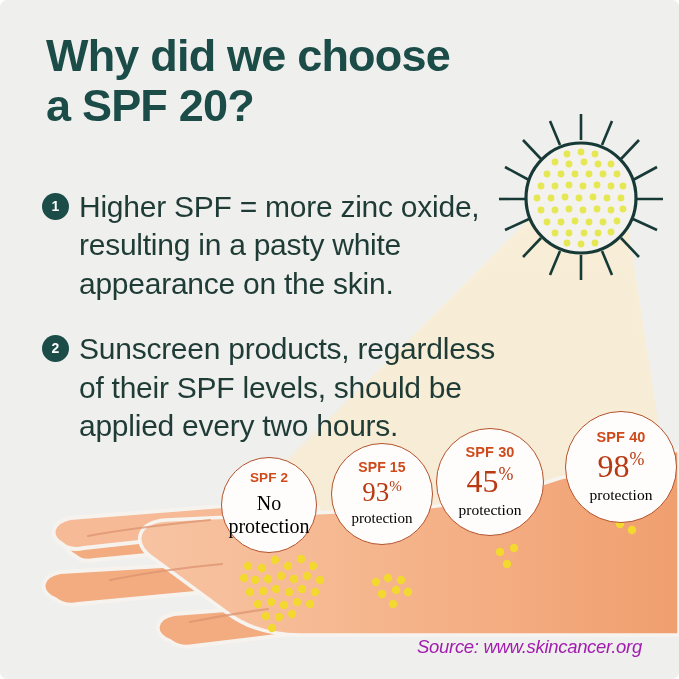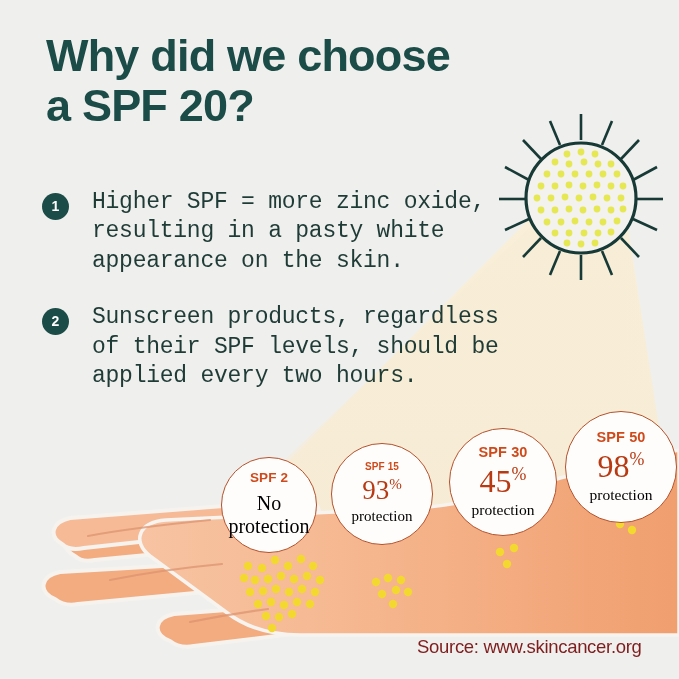--- a/index.html
+++ b/index.html
@@ -7,20 +7,21 @@
     padding: 0;
     background: #ffffff;
   }
   #infographic {
     position: relative;
     width: 679px;
     height: 679px;
     overflow: hidden;
     background: #efefed;
     font-family: "Liberation Sans", sans-serif;
+    border-radius: 7px;
     -webkit-font-smoothing: antialiased;
   }
 
   
   .beam {
     position: absolute;
     left: 0; top: 0;
     width: 679px; height: 679px;
     pointer-events: none;
   }
@@ -70,26 +71,25 @@
     background: #1c4c48;
     color: #ffffff;
     font-size: 14px;
     font-weight: bold;
     line-height: 27px;
     text-align: center;
     margin-top: 5px;
     box-shadow: 0 0 0 2.5px #efefed;
   }
   .bullet-text {
-    margin-left: 23px;
+    margin-left: 10px;
     color: #1f3b36;
-    font-size: 23px;
+    font-size: 30px;
     line-height: 1.28;
     letter-spacing: -0.25px;
-    font-family: Liberation Mono, monospace;
   }
 
   
   .arm-layer {
     position: absolute;
     left: 0; top: 0;
     width: 679px; height: 679px;
   }
 
   
@@ -126,44 +126,45 @@
     color: #000000;
     font-family: "Liberation Serif", serif;
     line-height: 1.18;
     margin-top: 4px;
   }
   .spf-sub.two-line { margin-top: 7px; }
 
   
   #spf0  { left: 221px; top: 457px; width: 96px;  height: 96px; }
   #spf15 { left: 331px; top: 443px; width: 102px; height: 102px; }
-  #spf30 { left: 449px; top: 428px; width: 108px; height: 108px; align-items: center; }
+  #spf30 { left: 436px; top: 428px; width: 108px; height: 108px; align-items: center; }
   #spf50 { left: 565px; top: 411px; width: 112px; height: 112px; }
 
   #spf0  .spf-label { font-size: 13.5px; }
-  #spf15 .spf-label { font-size: 10px; }
+  #spf15 .spf-label { font-size: 14px; }
   #spf30 .spf-label { font-size: 14.5px; }
   #spf50 .spf-label { font-size: 14.5px; }
 
   #spf0  .spf-sub { font-size: 20px; }
   #spf15 .spf-sub { font-size: 15px; }
   #spf30 .spf-sub { font-size: 15.5px; }
   #spf50 .spf-sub { font-size: 15.5px; }
 
   #spf15 .spf-pct { font-size: 27px; }
   #spf30 .spf-pct { font-size: 32px; }
   #spf50 .spf-pct { font-size: 32px; text-align: right; }
 
   
   .source {
     position: absolute;
     left: 417px;
     top: 636px;
-    color: #7f1d1d;
+    color: #a21caf;
     font-size: 18.5px;
+    font-style: italic;
     letter-spacing: -0.3px;
     white-space: nowrap;
   }
 </style>
 </head>
 <body>
 
 <div id="infographic">
 
   <svg class="beam" viewBox="0 0 679 679" xmlns="http://www.w3.org/2000/svg">
@@ -382,21 +383,21 @@
 
   <div class="spf-circle" id="spf30">
     <div class="spf-label">SPF 30</div>
     <div class="spf-pct">
       <span>45</span><span class="sym">%</span>
     </div>
     <div class="spf-sub">protection</div>
   </div>
 
   <div class="spf-circle" id="spf50">
-    <div class="spf-label">SPF 50</div>
+    <div class="spf-label">SPF 40</div>
     <div class="spf-pct">
       <span>98</span><span class="sym">%</span>
     </div>
     <div class="spf-sub">protection</div>
   </div>
 
   <div class="source">Source: www.skincancer.org</div>
 
 </div>
 

